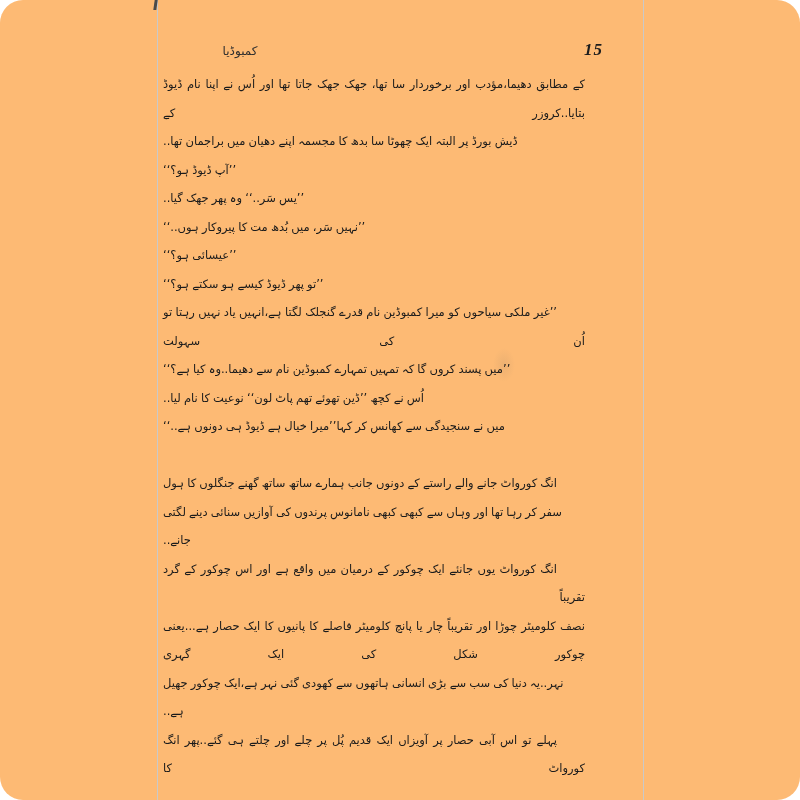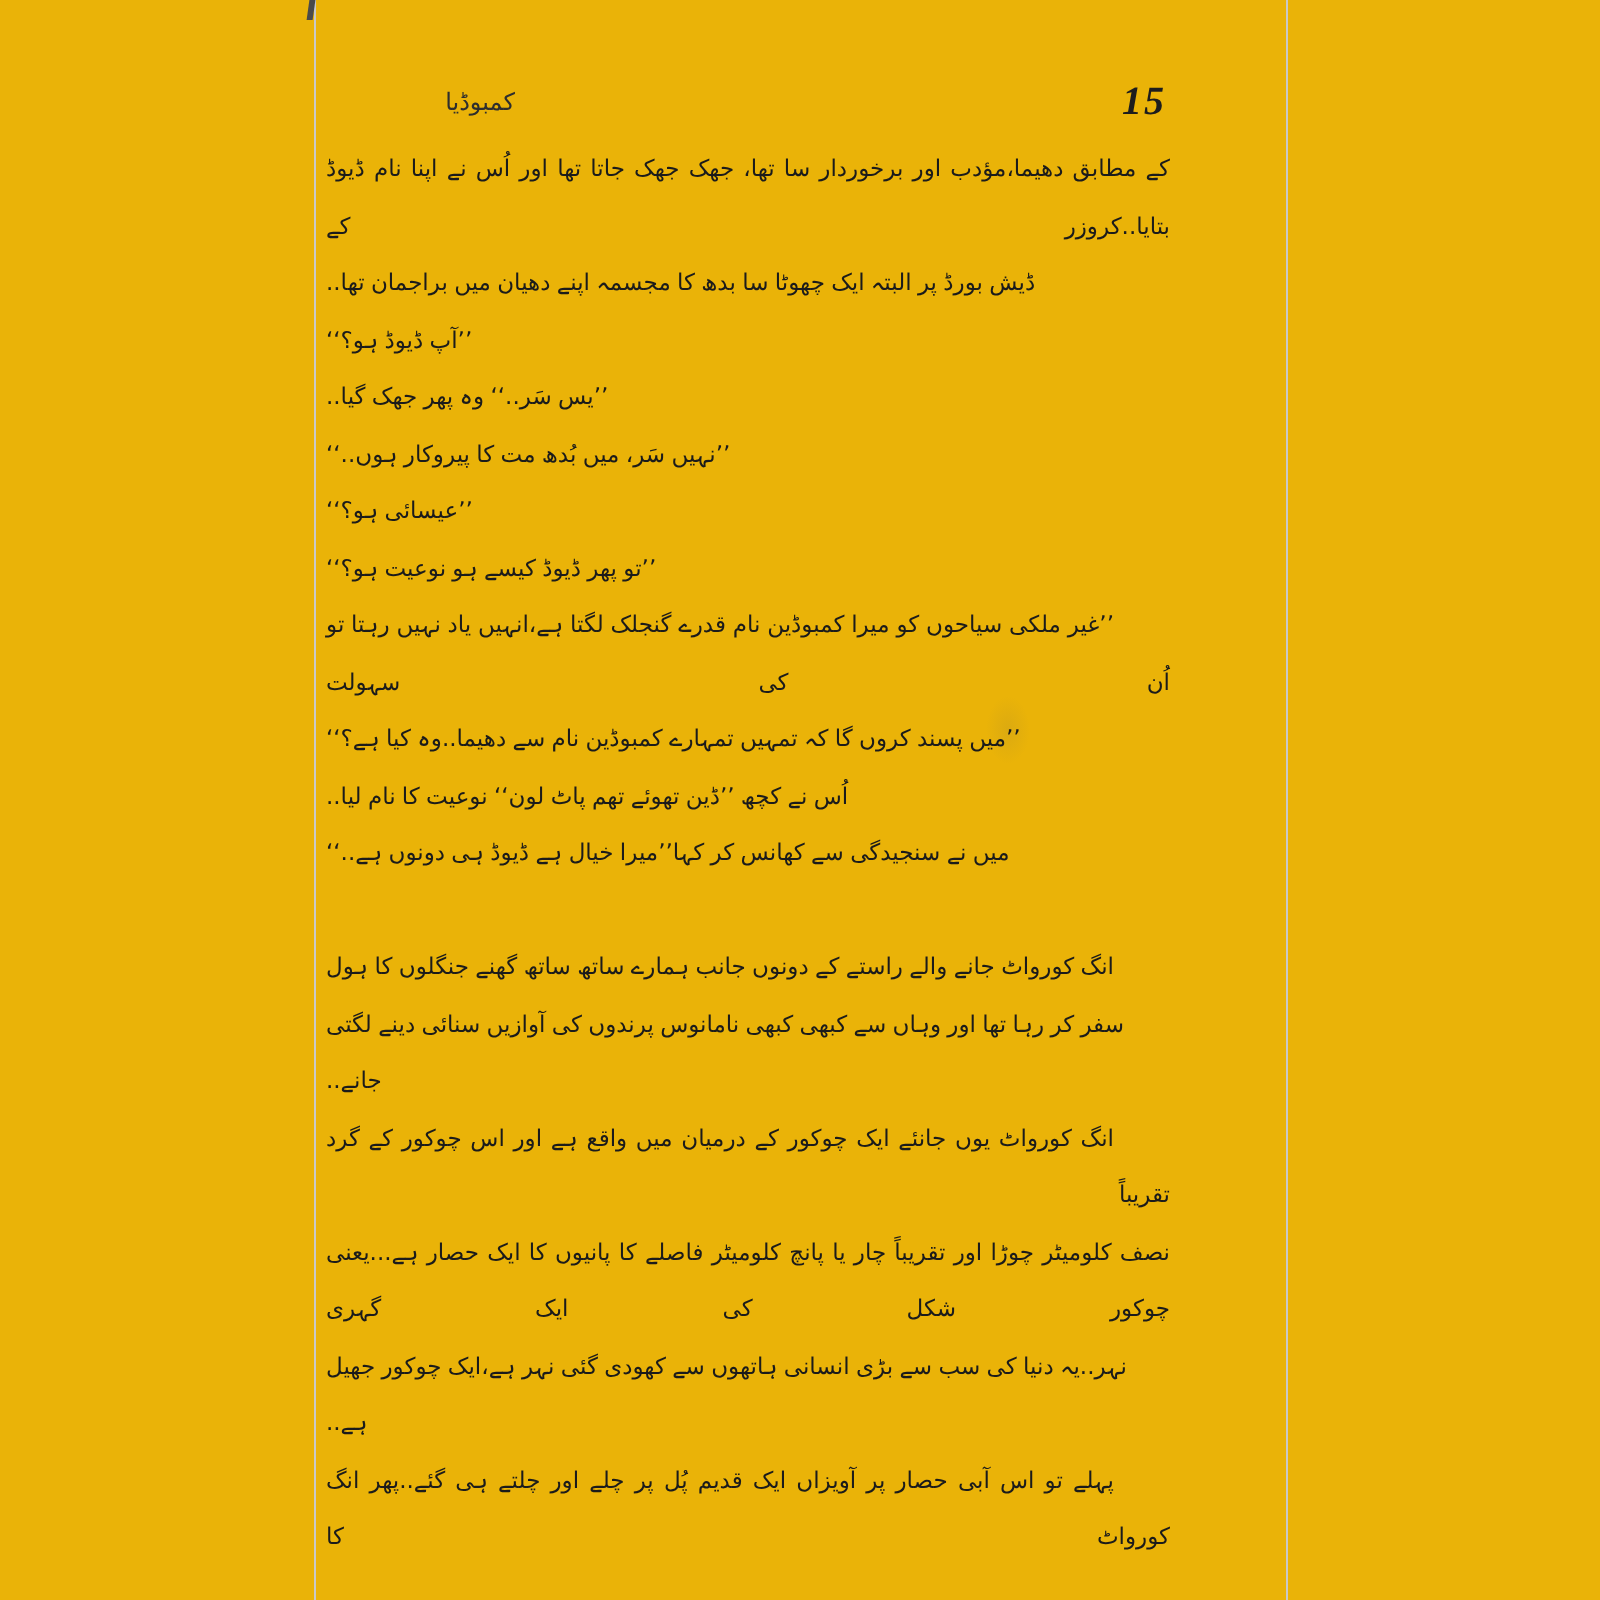--- a/index.html
+++ b/index.html
@@ -13,57 +13,57 @@
   .edge-line.left{left:157px;}
   .edge-line.right{left:643px;}
   .top-tick{position:absolute;left:154px;top:0;width:3px;height:10px;background:#4a4a4a;transform:skewX(-8deg);}
   .smudge{position:absolute;left:493px;top:348px;width:22px;height:34px;
     background:radial-gradient(closest-side,rgba(90,90,90,0.10),rgba(0,0,0,0));}
   .header-title{
     position:absolute;left:210px;top:44px;width:60px;
     font-size:12px;color:#2e2e2e;direction:rtl;text-align:center;
   }
   .page-number{
-    position:absolute;left:561px;top:40px;
+    position:absolute;left:584px;top:40px;
     font-family:"Liberation Serif","DejaVu Serif",serif;
-    font-style:italic;font-weight:bold;font-size:20px;color:#1d1d1d;
+    font-style:italic;font-weight:bold;font-size:17px;color:#1d1d1d;
     letter-spacing:1px;
   }
   .text-block{
     position:absolute;left:163px;top:70px;width:422px;
     direction:rtl;
     font-size:11.5px;line-height:28.5px;color:#1b1b1b;
     word-spacing:-0.5px;
   }
   .ln{min-height:28.5px;text-align:left;}
   .ln.j{text-align:justify;text-align-last:justify;text-justify:inter-word;}
   .ln.ind{text-indent:28px;}
   .gap{height:28.5px;}
 </style>
 </head>
 <body>
 
-<div class="scan-canvas" style="background: #eab308;">
+<div class="scan-canvas" style="background: #fdba74; border-radius: 23px;">
   <div class="edge-line left" style="background: rgb(201, 201, 201);"></div>
   <div class="edge-line right" style="background: rgb(201, 201, 201);"></div>
   <div class="top-tick"></div>
   <div class="smudge"></div>
 
   <div class="header-title">کمبوڈیا</div>
 
   <div class="page-number">15</div>
 
   <div class="text-block">
       <div class="ln j">کے مطابق دھیما،مؤدب اور برخوردار سا تھا، جھک جھک جاتا تھا اور اُس نے اپنا نام ڈیوڈ بتایا..کروزر کے</div>
       <div class="ln">ڈیش بورڈ پر البتہ ایک چھوٹا سا بدھ کا مجسمہ اپنے دھیان میں براجمان تھا..</div>
       <div class="ln ind">’’آپ ڈیوڈ ہو؟‘‘</div>
       <div class="ln ind">’’یس سَر..‘‘ وہ پھر جھک گیا..</div>
       <div class="ln ind">’’نہیں سَر، میں بُدھ مت کا پیروکار ہوں..‘‘</div>
       <div class="ln ind">’’عیسائی ہو؟‘‘</div>
-      <div class="ln ind">’’تو پھر ڈیوڈ کیسے ہو نوعیت ہو؟‘‘</div>
+      <div class="ln ind">’’تو پھر ڈیوڈ کیسے ہو سکتے ہو؟‘‘</div>
       <div class="ln j ind">’’غیر ملکی سیاحوں کو میرا کمبوڈین نام قدرے گنجلک لگتا ہے،انہیں یاد نہیں رہتا تو اُن کی سہولت</div>
       <div class="ln ind">’’میں پسند کروں گا کہ تمہیں تمہارے کمبوڈین نام سے دھیما..وہ کیا ہے؟‘‘</div>
       <div class="ln ind">اُس نے کچھ ’’ڈین تھوئے تھم پاٹ لون‘‘ نوعیت کا نام لیا..</div>
       <div class="ln ind">میں نے سنجیدگی سے کھانس کر کہا’’میرا خیال ہے ڈیوڈ ہی دونوں ہے..‘‘</div>
       <div class="gap"></div>
       <div class="ln j ind">انگ کورواٹ جانے والے راستے کے دونوں جانب ہمارے ساتھ ساتھ گھنے جنگلوں کا ہول</div>
       <div class="ln">سفر کر رہا تھا اور وہاں سے کبھی کبھی نامانوس پرندوں کی آوازیں سنائی دینے لگتی جانے..</div>
       <div class="ln j ind">انگ کورواٹ یوں جانئے ایک چوکور کے درمیان میں واقع ہے اور اس چوکور کے گرد تقریباً</div>
       <div class="ln j">نصف کلومیٹر چوڑا اور تقریباً چار یا پانچ کلومیٹر فاصلے کا پانیوں کا ایک حصار ہے...یعنی چوکور شکل کی ایک گہری</div>
       <div class="ln">نہر..یہ دنیا کی سب سے بڑی انسانی ہاتھوں سے کھودی گئی نہر ہے،ایک چوکور جھیل ہے..</div>

